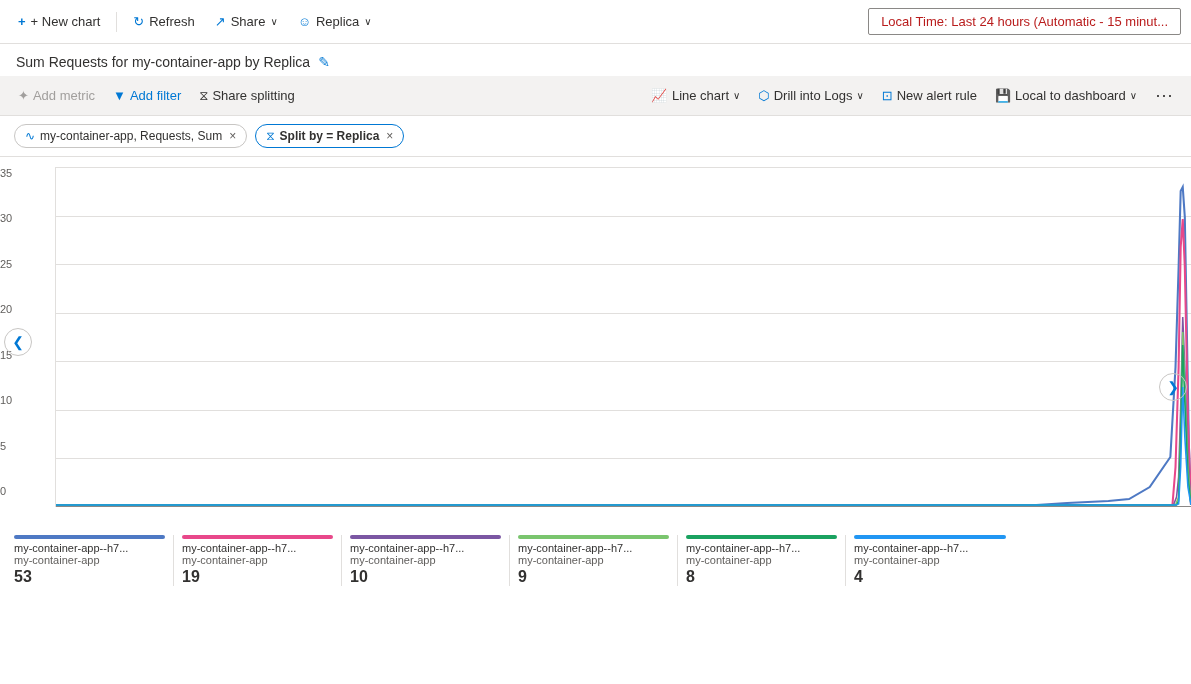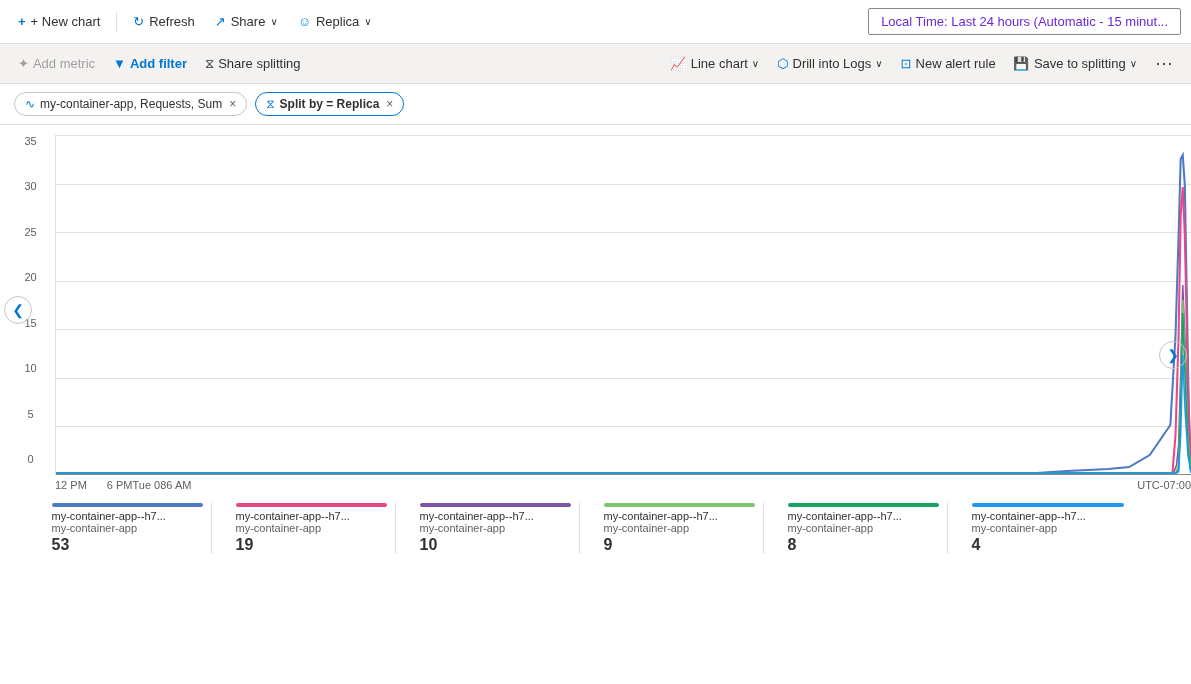--- a/index.html
+++ b/index.html
@@ -10,21 +10,21 @@
       display: flex; align-items: center; padding: 6px 10px; border-bottom: 1px solid #e1dfdd; gap: 4px;
       background: #fff; height: 44px;
     }
     .toolbar-btn {
       display: flex; align-items: center; gap: 5px; padding: 4px 8px; border: none; background: none;
       cursor: pointer; font-size: 13px; color: #323130; border-radius: 2px;
     }
     .toolbar-divider { width: 1px; height: 20px; background: #e1dfdd; margin: 0 4px; }
     .time-btn {
       margin-left: auto; border: 1px solid #8a8886; border-radius: 2px; padding: 5px 12px;
-      background: #fff; cursor: pointer; font-size: 13px; color: #6d28d9;
+      background: #fff; cursor: pointer; font-size: 13px; color: #b91c1c;
     }
 
     
     .chart-title-row {
       display: flex; align-items: center; padding: 10px 16px 6px; gap: 8px;
     }
     .chart-title {
       font-size: 14px; font-weight: 400; color: #323130;
     }
     .edit-icon { color: #0078d4; cursor: pointer; font-size: 14px; }
@@ -55,21 +55,21 @@
 
     
     .chart-area {
       position: relative; padding: 10px 0 0 55px; height: 370px;
     }
     .y-axis {
       position: absolute; left: 0; top: 10px; bottom: 30px; width: 55px;
       display: flex; flex-direction: column-reverse; justify-content: space-between;
       padding: 0 8px 0 0;
     }
-    .y-label { font-size: 11px; color: #605e5c; text-align: center; width: 100%; margin-left: 7px; }
+    .y-label { font-size: 11px; color: #605e5c; text-align: left; width: 100%; }
     .chart-inner {
       position: relative; height: 340px; border-left: 1px solid #e1dfdd;
     }
     .grid-lines {
       position: absolute; top: 0; left: 0; right: 0; bottom: 0;
     }
     .grid-line {
       position: absolute; left: 0; right: 0; border-top: 1px solid #e1dfdd;
     }
     
@@ -82,21 +82,21 @@
       position: absolute; top: 50%; transform: translateY(-50%);
       background: none; border: 1px solid #c8c6c4; border-radius: 50%;
       width: 28px; height: 28px; display: flex; align-items: center; justify-content: center;
       cursor: pointer; font-size: 14px; color: #0078d4; z-index: 10;
     }
     .nav-left { left: 4px; }
     .nav-right { right: 4px; }
 
     
     .legend-area {
-      display: flex; padding: 8px 14px 0; gap: 16px; overflow-x: auto; flex-wrap: nowrap; justify-content: center;
+      display: flex; padding: 8px 14px 0; gap: 0; overflow-x: auto; flex-wrap: nowrap;
     }
     .legend-item {
       display: flex; flex-direction: column; min-width: 160px; padding: 0 8px 0 0; border-right: 1px solid #e1dfdd;
       margin-right: 8px;
     }
     .legend-item:last-child { border-right: none; }
     .legend-color-bar { height: 4px; width: 100%; margin-bottom: 3px; border-radius: 2px; }
     .legend-name { font-size: 11px; color: #323130; white-space: nowrap; overflow: hidden; text-overflow: ellipsis; }
     .legend-sub { font-size: 11px; color: #605e5c; white-space: nowrap; overflow: hidden; text-overflow: ellipsis; }
     .legend-value { font-size: 16px; font-weight: 600; color: #323130; margin-top: 2px; }
@@ -128,29 +128,33 @@
     <button class="toolbar-btn">
       <span style="color:#0078d4;">☺</span>
       <span>Replica</span>
       <span style="font-size:10px;">∨</span>
     </button>
     <button class="time-btn">
       <span>Local Time: Last 24 hours (Automatic - 15 minut...</span>
     </button>
   </div>
 
+  <div class="chart-title-row">
+    <span class="chart-title">Sum Requests for my-container-app by Replica</span>
+    <span class="edit-icon">✎</span>
+  </div>
 
   <div class="metrics-toolbar">
     <button class="metrics-btn disabled">
       <span>✦</span>
       <span>Add metric</span>
     </button>
     <button class="metrics-btn">
       <span style="color:#0078d4;">▼</span>
-      <span style="color:#0078d4;font-weight:700;">Add filter</span>
+      <span style="color:#0078d4;font-weight:400;">Add filter</span>
     </button>
     <button class="metrics-btn">
       <span>⧖</span>
       <span>Share splitting</span>
     </button>
 
     <div class="right-btns">
       <button class="metrics-btn">
         <span style="color:#0078d4;">📈</span>
         <span>Line chart</span>
@@ -160,21 +164,21 @@
         <span style="color:#0078d4;">⬡</span>
         <span>Drill into Logs</span>
         <span style="font-size:10px;">∨</span>
       </button>
       <button class="metrics-btn">
         <span style="color:#0078d4;">⊡</span>
         <span>New alert rule</span>
       </button>
       <button class="metrics-btn">
         <span style="color:#0078d4;">💾</span>
-        <span>Save to splitting</span>
+        <span>Local to dashboard</span>
         <span style="font-size:10px;">∨</span>
       </button>
       <button class="metrics-btn more-btn">
         <span>···</span>
       </button>
     </div>
   </div>
 
   <div class="filter-row">
     <div class="pill">
@@ -229,27 +233,20 @@
           <polyline points="0,338 1080,338 1083,338 1086,330 1088,310 1090,240 1092,150 1094,200 1097,290 1100,338" fill="none" stroke="#7b57a3" stroke-width="1.5"></polyline>
 
           <polyline points="0,338 1082,338 1085,338 1088,330 1090,260 1092,165 1094,220 1097,300 1100,338" fill="none" stroke="#7ac56e" stroke-width="1.5"></polyline>
 
           <polyline points="0,338 1083,338 1086,338 1088,334 1090,270 1092,178 1094,235 1097,310 1100,338" fill="none" stroke="#1aa260" stroke-width="1.5"></polyline>
 
           <polyline points="0,338 1085,338 1088,337 1090,300 1092,220 1094,270 1097,320 1100,338" fill="none" stroke="#2196f3" stroke-width="1.5"></polyline>
         </svg>
       </div>
 
-      <div style="display:flex; justify-content:space-between; padding: 4px 0 0; font-size:11px; color:#605e5c; position:relative;">
-        <span>12 PM</span>
-        <span style="margin-left:20px;">6 PM</span>
-        <span>Tue 08</span>
-        <span>6 AM</span>
-        <span style="margin-left:auto;">UTC-07:00</span>
-      </div>
     </div>
 
     <button class="nav-arrow nav-right" style="right:4px; top:230px; position:absolute;">
       <span>❯</span>
     </button>
   </div>
 
   <div class="legend-area">
     <div class="legend-item">
       <div class="legend-color-bar" style="background:#4e79c4;"></div>

